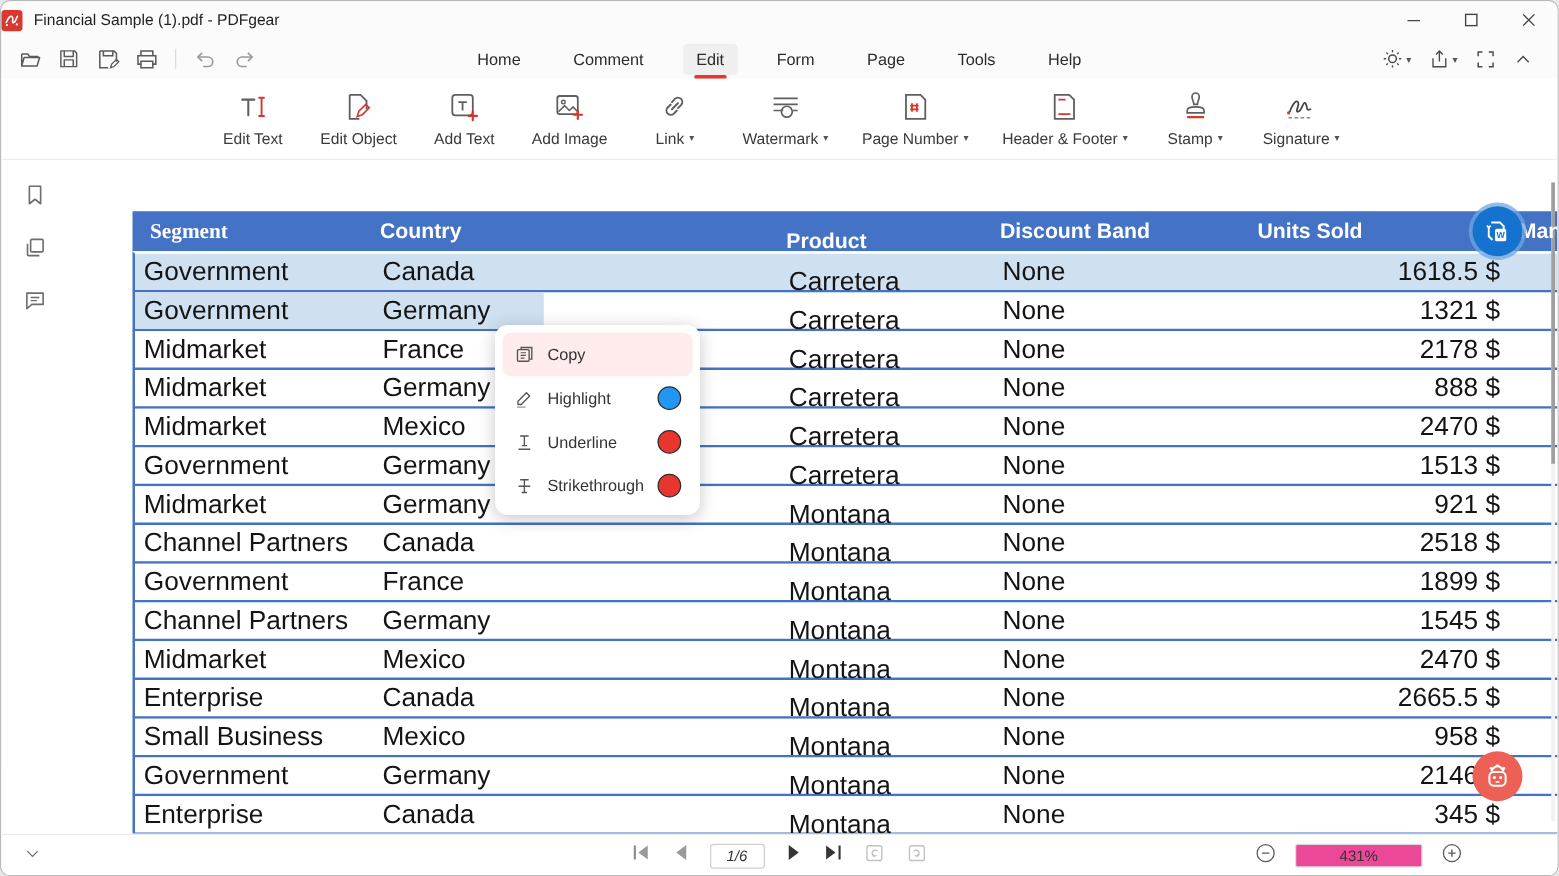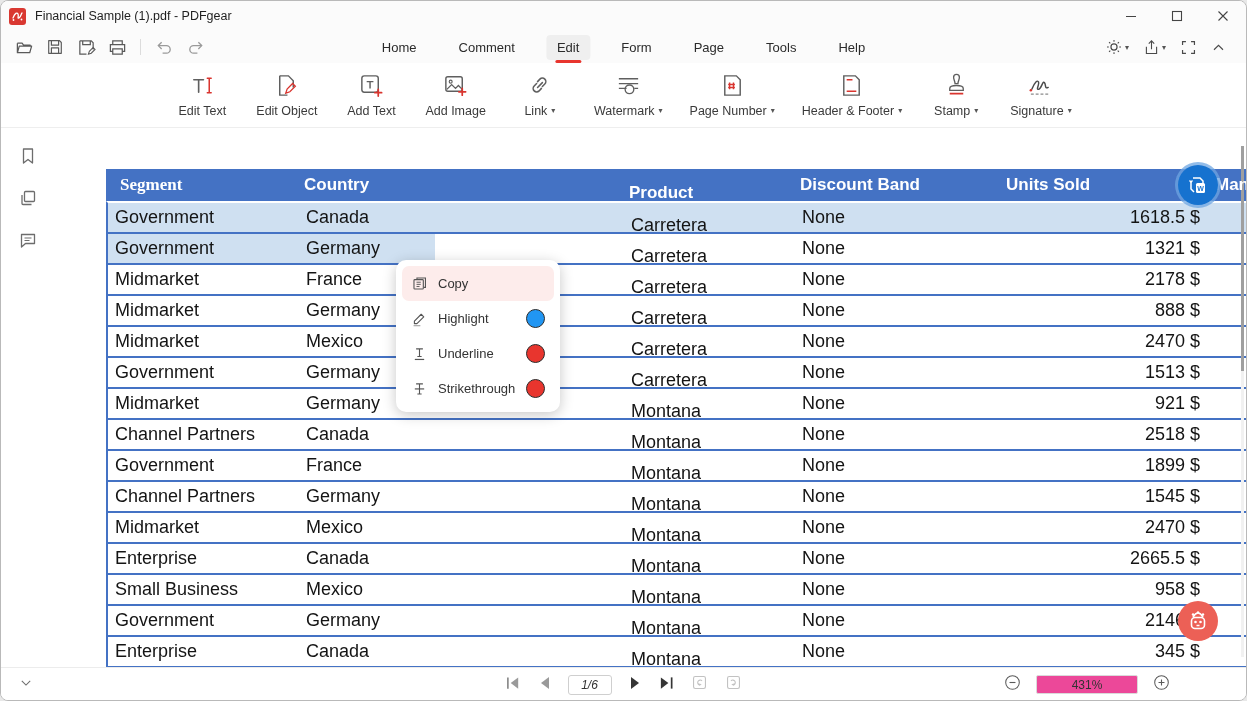--- a/index.html
+++ b/index.html
@@ -3,21 +3,21 @@
 <meta charset="utf-8">
 <style>
   * { box-sizing: border-box; margin: 0; padding: 0; }
   html,body { background:#e8e8e8; }
   body { font-family:"Liberation Sans", sans-serif; width:1247px; height:701px; position:relative; }
   .window { position:absolute; inset:0; width:1247px; height:701px; background:#fff;
             border:1px solid #b9b9b9; border-radius:8px; overflow:hidden; }
 
   
   .titlebar { position:absolute; left:0; top:0; right:0; height:30px; background:#fbfbfb;
-              display:flex; align-items:center; padding-left:8px; }
+              display:flex; align-items:center; padding-left:0; }
   .app-logo { width:17px; height:17px; background:#d93831; border-radius:3px; position:relative; flex:0 0 auto; }
   .app-logo svg { position:absolute; inset:2px; }
   .title-text { font-size:12.5px; color:#1f1f1f; margin-left:9px; }
   .win-controls { margin-left:auto; display:flex; height:30px; }
   .win-btn { width:46px; height:30px; display:flex; align-items:center; justify-content:center; color:#444; }
   .win-btn svg { display:block; }
 
   
   .menubar { position:absolute; left:0; top:30px; right:0; height:32px; background:#fbfbfb;
              display:flex; align-items:center; }
@@ -46,21 +46,21 @@
   .side-icons { position:absolute; left:17px; top:18px; display:flex; flex-direction:column; gap:22px; }
   .side-icon { width:20px; height:20px; }
 
   
   .ptable { position:absolute; left:105px; top:41px; right:0; }
   .thead { display:flex; height:32px; background:#4472c4; color:#fff; font-weight:700; font-size:17px;
            align-items:center; }
   .thead .cell { padding-left:7px; }
   .t-body { border-top:2px solid #ffffff; border-left:2px solid #4472c4; }
   .trow { position:relative; display:flex; height:31px; align-items:center; background:#fff;
-          border-bottom:2px solid #4472c4; font-size:18px; color:#141414; }
+          border-bottom:2px solid #4472c4; font-size:21px; color:#141414; }
   .trow.sel-full { background:#cfe0f1; }
   .partial-sel { position:absolute; left:0; top:0; bottom:0; width:327px; background:#cfe0f1; z-index:0; }
   .cell { position:relative; z-index:1; white-space:nowrap; overflow:hidden; }
   .c-seg   { width:198px; padding-left:7px; }
   .c-cty   { width:325px; }
   .c-prod  { width:171px;margin-top:16px; }
   .c-disc  { width:206px; }
   .c-units { width:202px; text-align:right; padding-right:10px; }
   .c-manuf { flex:1; padding-left:8px; font-weight:700; color:#fff; }
   .thead .c-units { text-align:left; padding-left:0; }

